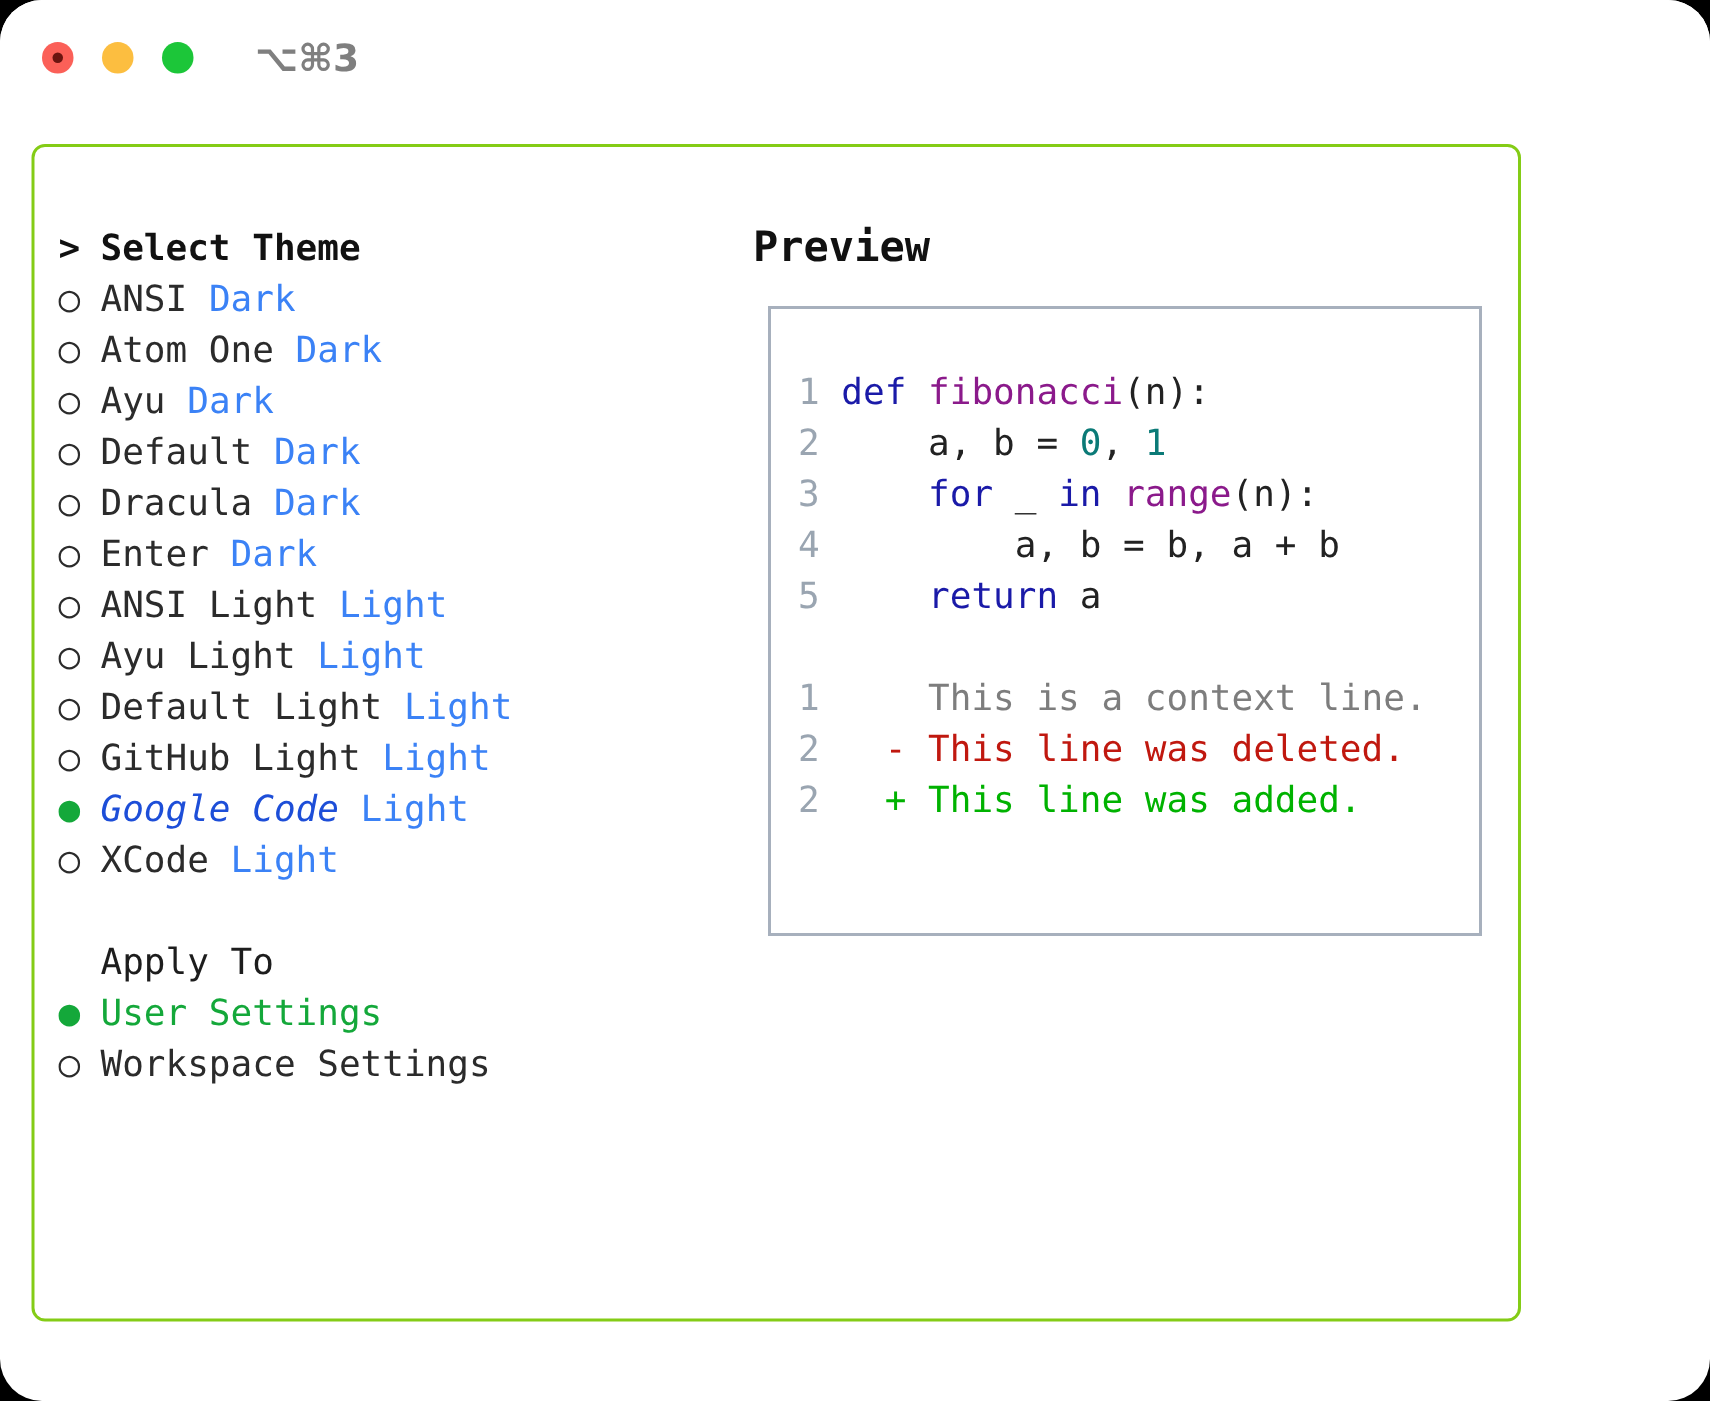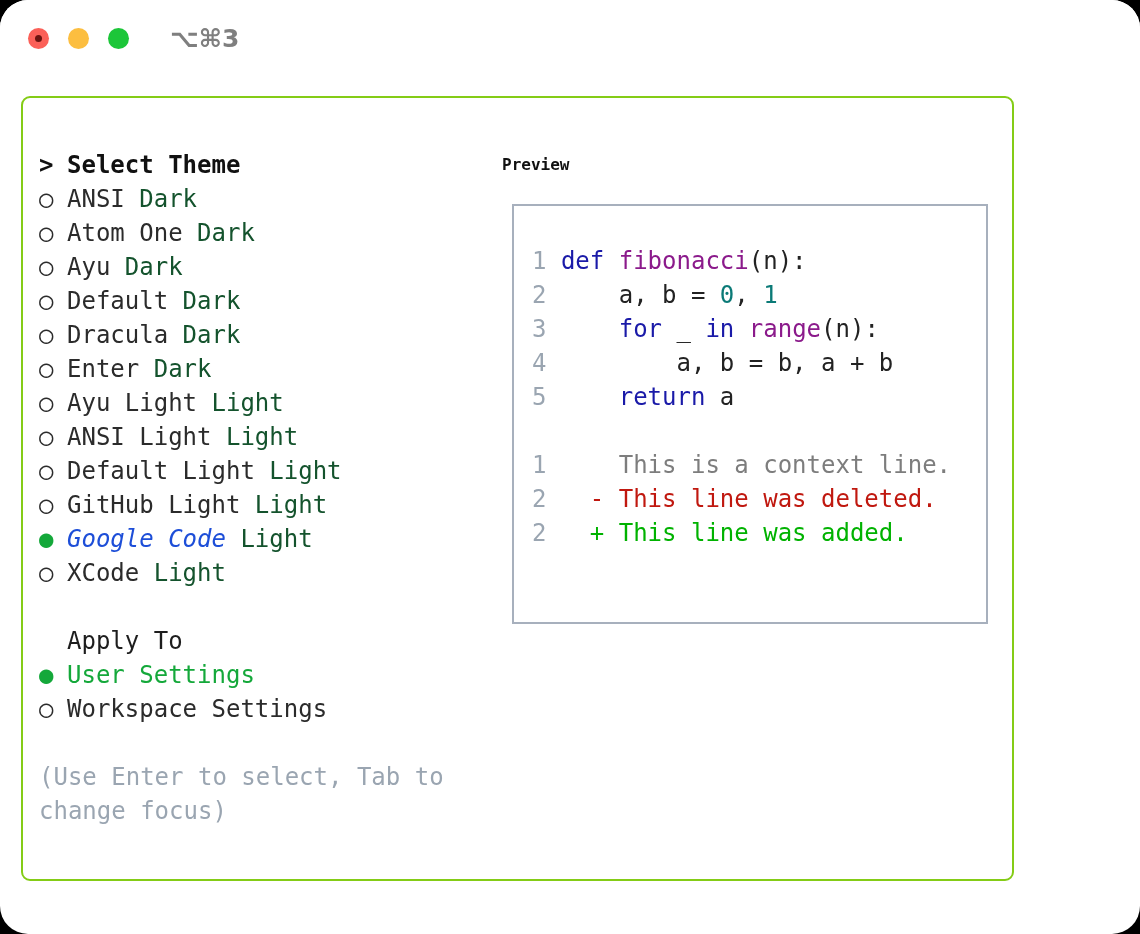--- a/index.html
+++ b/index.html
@@ -69,39 +69,39 @@
     white-space: pre;
     color: #2b2b2b;
   }
   .row .marker { display: inline-block; width: 28px; }
   #select-theme-header {
     font-weight: bold;
     color: #111111;
   }
   .theme-name   { color: #2b2b2b; }
   .theme-name.selected { color: #1d4ed8; font-style: italic; }
-  .type-label   { color: #14532d; }
+  .type-label   { color: #3b82f6; }
   .marker.on    { color: #14a83a; }
   .marker.off   { color: #2b2b2b; }
   .spacer { height: 34px; }
   #apply-to-header { color: #1d1d1d; }
   .apply-label { color: #2b2b2b; margin-top: 24px; }
   .apply-label.selected { color: #14a83a; }
   #hint {
     margin-top: 34px;
     font-size: 24px;
     line-height: 34px;
     color: #9aa5b1;
     width: 420px;
   }
   
   #preview-title {
     position: absolute;
     left: 479px; top: 50px;
-    font-size: 16px;
+    font-size: 28px;
     font-weight: bold;
     color: #111111;
     line-height: 34px;
   }
   #preview-box {
     position: absolute;
     left: 489px; top: 106px;
     width: 476px; height: 420px;
     border: 2px solid #a7b0bd;
     background: #ffffff;
@@ -140,38 +140,37 @@
     <div id="left-col">
       <div class="row" id="select-theme-header"><span class="marker">&gt;</span><span>Select Theme</span></div>
 
       <div id="theme-list">
           <div class="row"><span class="marker off">○</span><span class="theme-name">ANSI</span><span> </span><span class="type-label">Dark</span></div>
           <div class="row"><span class="marker off">○</span><span class="theme-name">Atom One</span><span> </span><span class="type-label">Dark</span></div>
           <div class="row"><span class="marker off">○</span><span class="theme-name">Ayu</span><span> </span><span class="type-label">Dark</span></div>
           <div class="row"><span class="marker off">○</span><span class="theme-name">Default</span><span> </span><span class="type-label">Dark</span></div>
           <div class="row"><span class="marker off">○</span><span class="theme-name">Dracula</span><span> </span><span class="type-label">Dark</span></div>
           <div class="row"><span class="marker off">○</span><span class="theme-name">Enter</span><span> </span><span class="type-label">Dark</span></div>
+          <div class="row"><span class="marker off">○</span><span class="theme-name">ANSI Light</span><span> </span><span class="type-label">Light</span></div>
           <div class="row"><span class="marker off">○</span><span class="theme-name">Ayu Light</span><span> </span><span class="type-label">Light</span></div>
-          <div class="row"><span class="marker off">○</span><span class="theme-name">ANSI Light</span><span> </span><span class="type-label">Light</span></div>
           <div class="row"><span class="marker off">○</span><span class="theme-name">Default Light</span><span> </span><span class="type-label">Light</span></div>
           <div class="row"><span class="marker off">○</span><span class="theme-name">GitHub Light</span><span> </span><span class="type-label">Light</span></div>
           <div class="row"><span class="marker on">●</span><span class="theme-name selected">Google Code</span><span> </span><span class="type-label">Light</span></div>
           <div class="row"><span class="marker off">○</span><span class="theme-name">XCode</span><span> </span><span class="type-label">Light</span></div>
         </div>
 
       <div class="spacer"></div>
 
       <div class="row"><span class="marker"> </span><span id="apply-to-header">Apply To</span></div>
 
       <div id="apply-list">
           <div class="row"><span class="marker on">●</span><span class="apply-label selected">User Settings</span></div>
           <div class="row"><span class="marker off">○</span><span class="apply-label">Workspace Settings</span></div>
         </div>
 
-      <div id="hint">(Use Enter to select, Tab to change focus)</div>
     </div>
 
     <div id="preview-title">Preview</div>
 
     <div id="preview-box">
       <div id="code"><div><span class="ln">1 </span><span class="kw">def </span><span class="fn">fibonacci</span><span class="plain">(n):</span></div><div><span class="ln">2 </span><span class="plain">    a, b = </span><span class="num">0</span><span class="plain">, </span><span class="num">1</span></div><div><span class="ln">3 </span><span class="plain">    </span><span class="kw">for</span><span class="plain"> _ </span><span class="kw">in</span><span class="plain"> </span><span class="fn">range</span><span class="plain">(n):</span></div><div><span class="ln">4 </span><span class="plain">        a, b = b, a + b</span></div><div><span class="ln">5 </span><span class="plain">    </span><span class="kw">return</span><span class="plain"> a</span></div><div class="gap"></div><div><span class="ln">1 </span><span class="d-ctx">    </span><span class="d-ctx">This is a context line.</span></div><div><span class="ln">2 </span><span class="d-del">  - </span><span class="d-del">This line was deleted.</span></div><div><span class="ln">2 </span><span class="d-add">  + </span><span class="d-add">This line was added.</span></div></div>
     </div>
 
   </div>
 </div>

